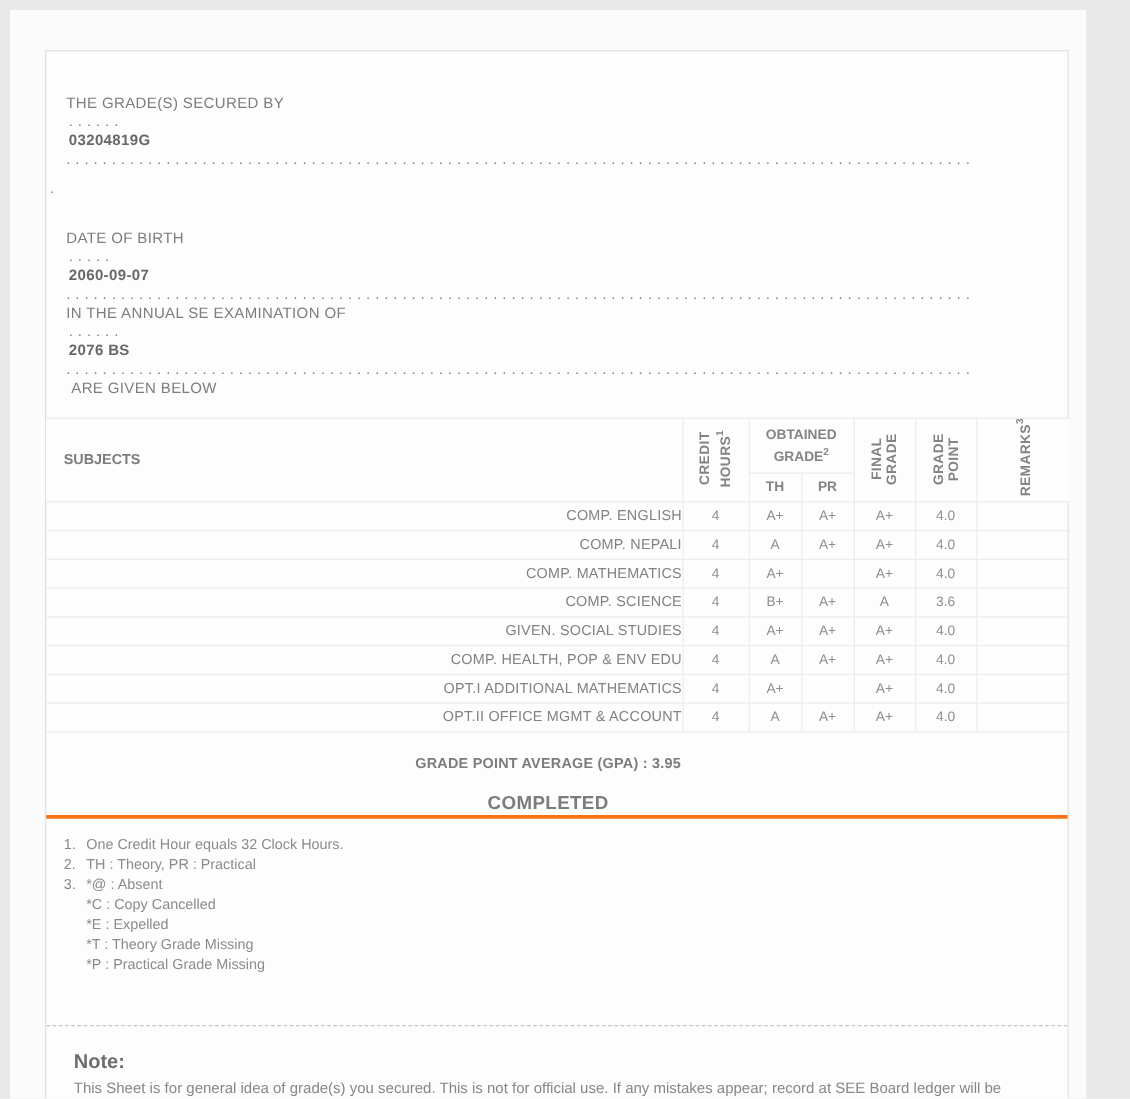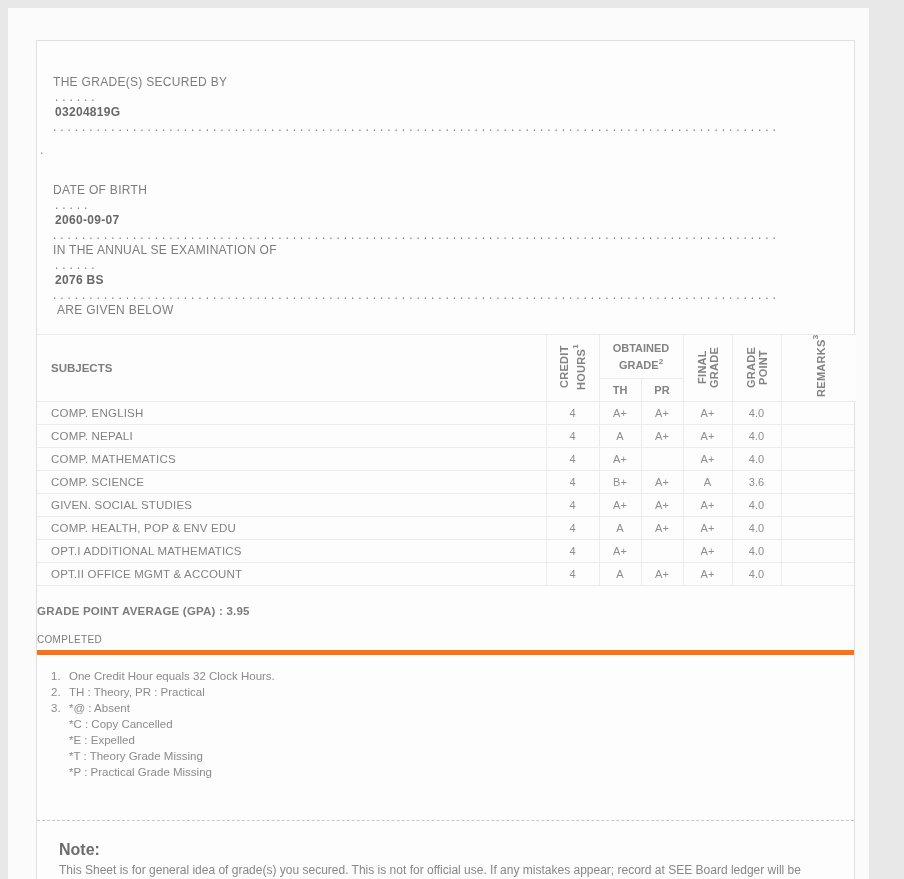--- a/index.html
+++ b/index.html
@@ -42,25 +42,25 @@
   thead th { font-size:11px; font-weight:bold; color:#838383; text-align:center; vertical-align:middle; background:#fdfdfd; }
   th.subj-h { text-align:left; padding-left:14px; font-size:11.5px; color:#7d7d7d; }
   .vert {
     writing-mode:vertical-rl; transform:rotate(180deg); display:inline-block;
     max-height:60px; line-height:12px; white-space:normal; letter-spacing:0.3px;
   }
   sup { font-size:8px; }
   .obt { height:44px; line-height:14px; padding:0 10px; }
   .subrow th { height:23px; }
   tbody td { height:23px; font-size:11px; color:#8e8e8e; text-align:center; }
-  td.subj { text-align:left; padding-left:14px; font-size:11.5px; color:#828282; letter-spacing:0.2px; }
-  
-  .gpa-sec { text-align:left; padding:19px 14px 0 0; border-bottom:5px solid #f97316; height:69px; }
+  td.subj { text-align:right; padding-left:14px; font-size:11.5px; color:#828282; letter-spacing:0.2px; }
+  
+  .gpa-sec { text-align:center; padding:19px 14px 0 0; border-bottom:3px solid #f97316; height:69px; }
   .gpa-line { font-size:11.5px; font-weight:bold; color:#7c7c7c; letter-spacing:0.2px; }
-  .status-line { font-size:10px; font-weight:normal; color:#7c7c7c; margin-top:17px; letter-spacing:0.3px; }
+  .status-line { font-size:15px; font-weight:bold; color:#7c7c7c; margin-top:17px; letter-spacing:0.3px; }
   
   .foot { margin-top:13px; padding-left:14px; font-size:11.5px; color:#8b8b8b; }
   .fline { display:flex; line-height:16px; }
   .fline .num { width:18px; flex:none; }
   
   .divider { border-top:1px dashed #c8c8c8; margin-top:40px; }
   .note { padding:20px 34px 0 22px; }
   .note-title { font-size:16px; font-weight:bold; color:#6d6d6d; }
   .note-body { font-size:12px; color:#878787; line-height:17px; margin-top:3px; }
 </style>

